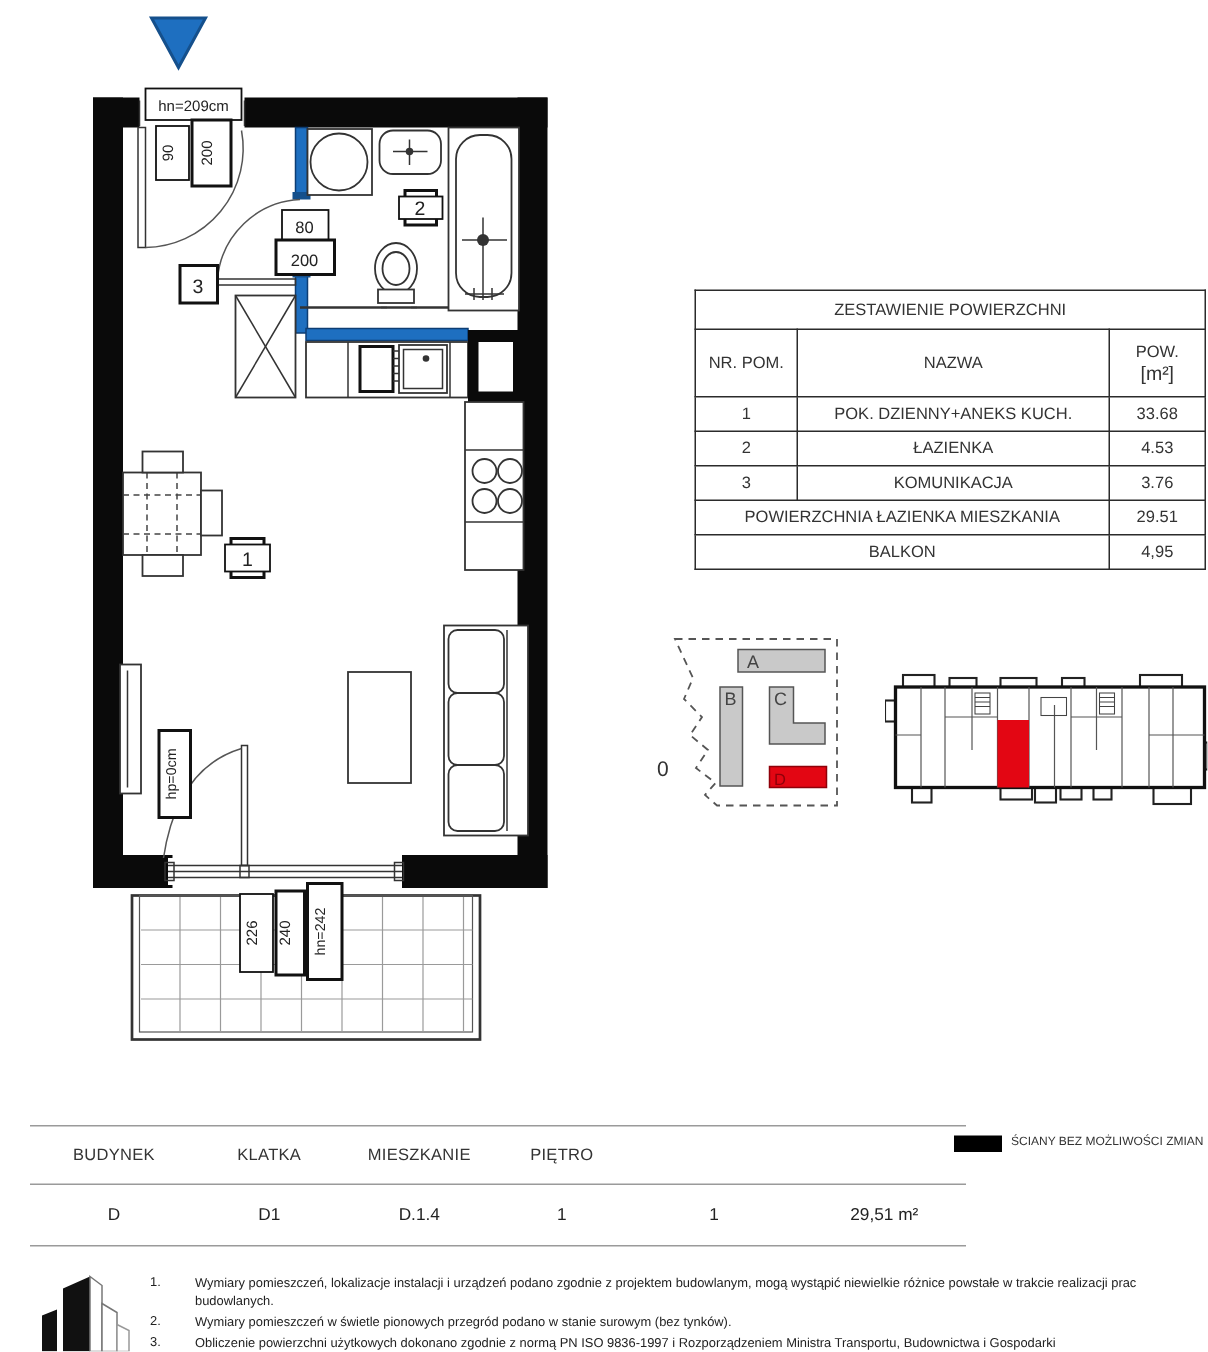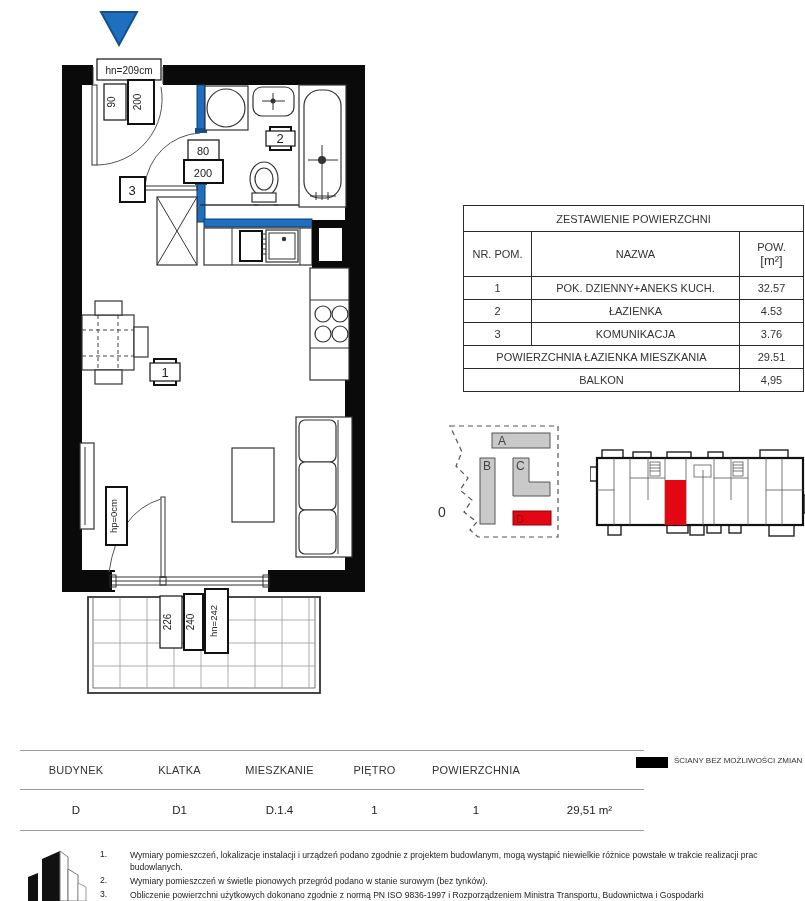--- a/index.html
+++ b/index.html
@@ -14,21 +14,21 @@
   .thin2{stroke:#333;stroke-width:1.6;fill:none;}
   .fixture{stroke:#333;stroke-width:1.2;fill:#fff;}
   .arc{stroke:#555;stroke-width:1;fill:none;}
   .dash{stroke:#444;stroke-width:1;fill:none;stroke-dasharray:4 3;}
   .lblbox{fill:#fff;stroke:#111;stroke-width:2;}
   .lblbox-thin{fill:#fff;stroke:#111;stroke-width:1.2;}
   .lbltext{font-family:"Liberation Sans",sans-serif;fill:#222;}
   
   .area-table{
     position:absolute;left:463px;top:193px;width:340px;border-collapse:collapse;
-    font-size:11px;color:#333;table-layout:fixed;margin-top:12px;
+    font-size:11px;color:#333;table-layout:fixed;
   }
   .area-table td{border:1px solid #2b2b2b;text-align:center;padding:0 2px;}
   .area-table .title-row td{height:25px;}
   .area-table .head-row td{height:44px;}
   .area-table .data-row td{height:22px;}
   .pow-unit{font-size:13px;}
   
   #site-svg{position:absolute;left:425px;top:412px;}
   #overview-svg{position:absolute;left:590px;top:440px;}
   
@@ -270,21 +270,21 @@
     <td>NR. POM.</td>
     <td>NAZWA</td>
     <td>
       <div>POW.</div>
       <div class="pow-unit">[m²]</div>
     </td>
   </tr>
   <tr class="data-row">
     <td>1</td>
     <td>POK. DZIENNY+ANEKS KUCH.</td>
-    <td>32.57</td>
+    <td>33.68</td>
   </tr>
   <tr class="data-row">
     <td>2</td>
     <td>ŁAZIENKA</td>
     <td>4.53</td>
   </tr>
   <tr class="data-row">
     <td>3</td>
     <td>KOMUNIKACJA</td>
     <td>3.76</td>
@@ -358,21 +358,20 @@
   </g>
   <rect x="665" y="480" width="21" height="45" fill="#e30613"></rect>
 </svg>
 
 <div class="info-bar">
   <div class="info-row info-head">
     <div>BUDYNEK</div>
     <div>KLATKA</div>
     <div>MIESZKANIE</div>
     <div>PIĘTRO</div>
-    <div>POWIERZCHNIA</div>
   </div>
   <div class="info-row info-vals">
     <div>D</div>
     <div>D1</div>
     <div>D.1.4</div>
     <div>1</div>
     <div>1</div>
     <div>29,51 m²</div>
   </div>
 </div>

